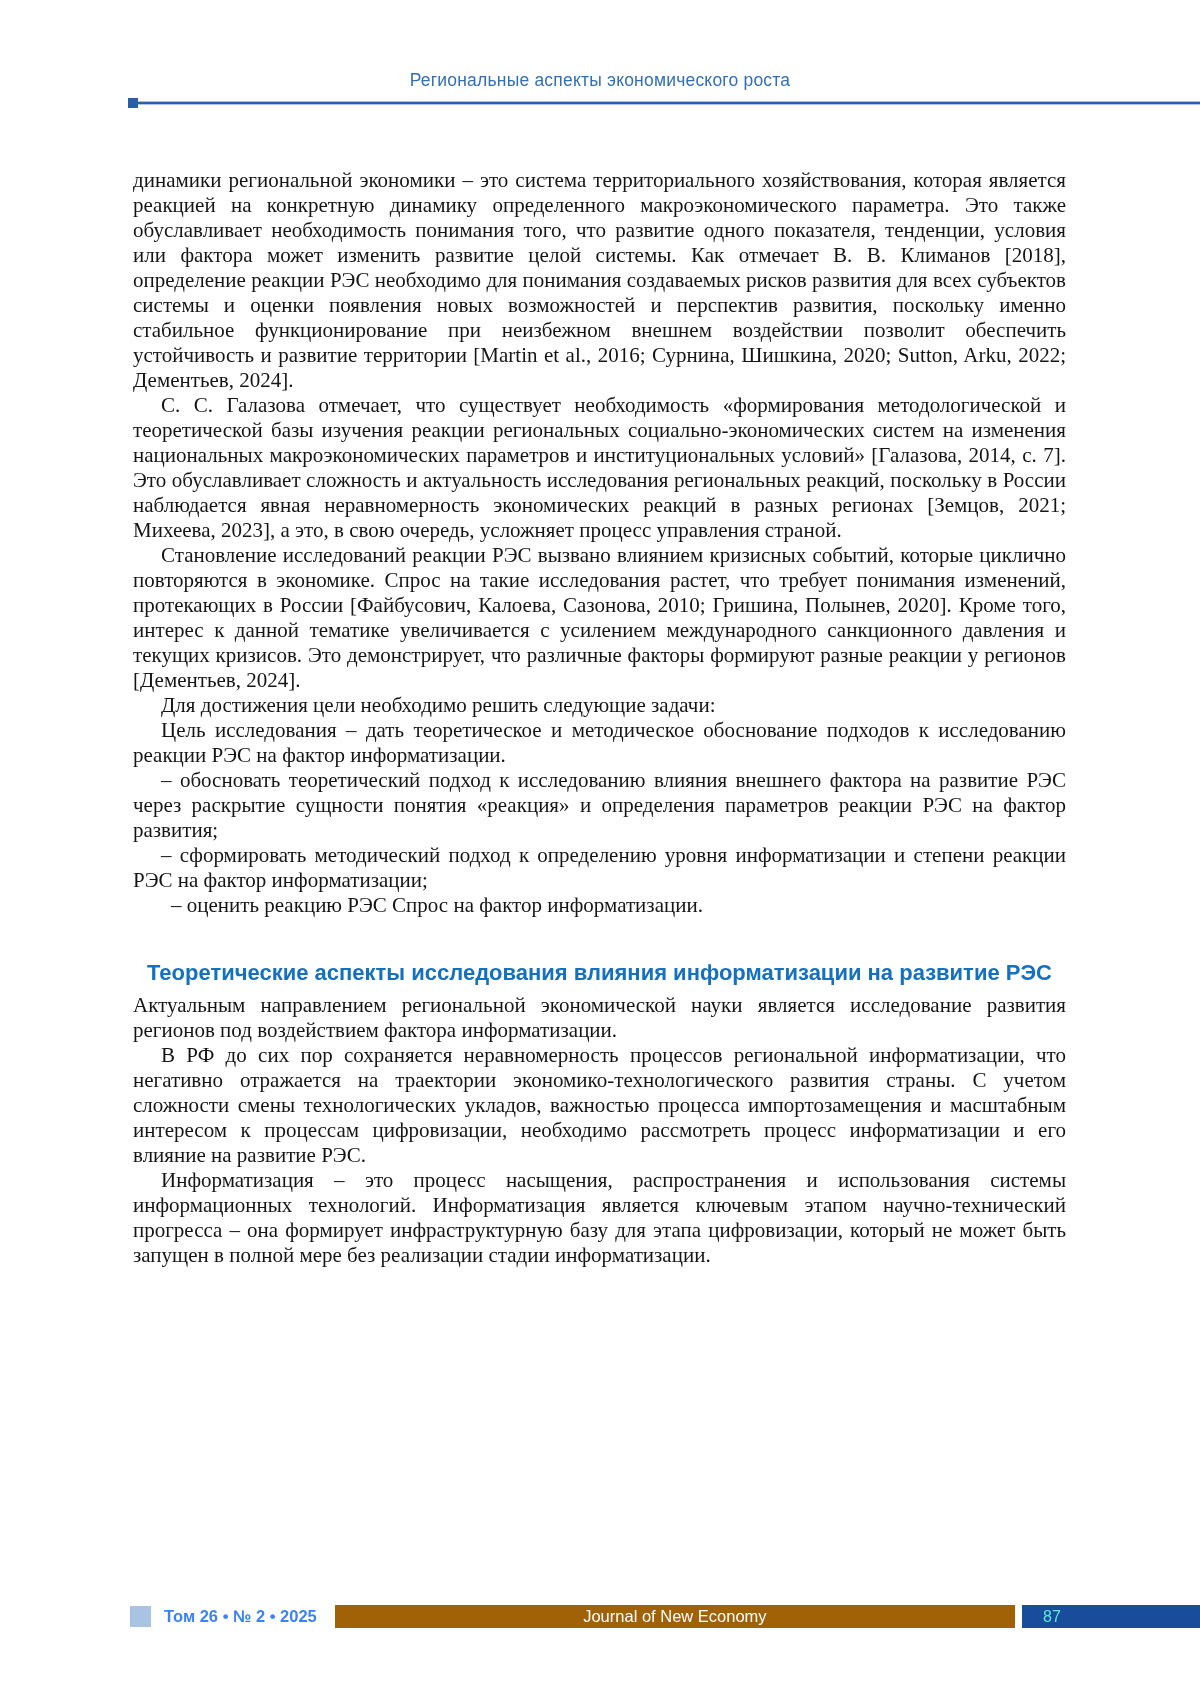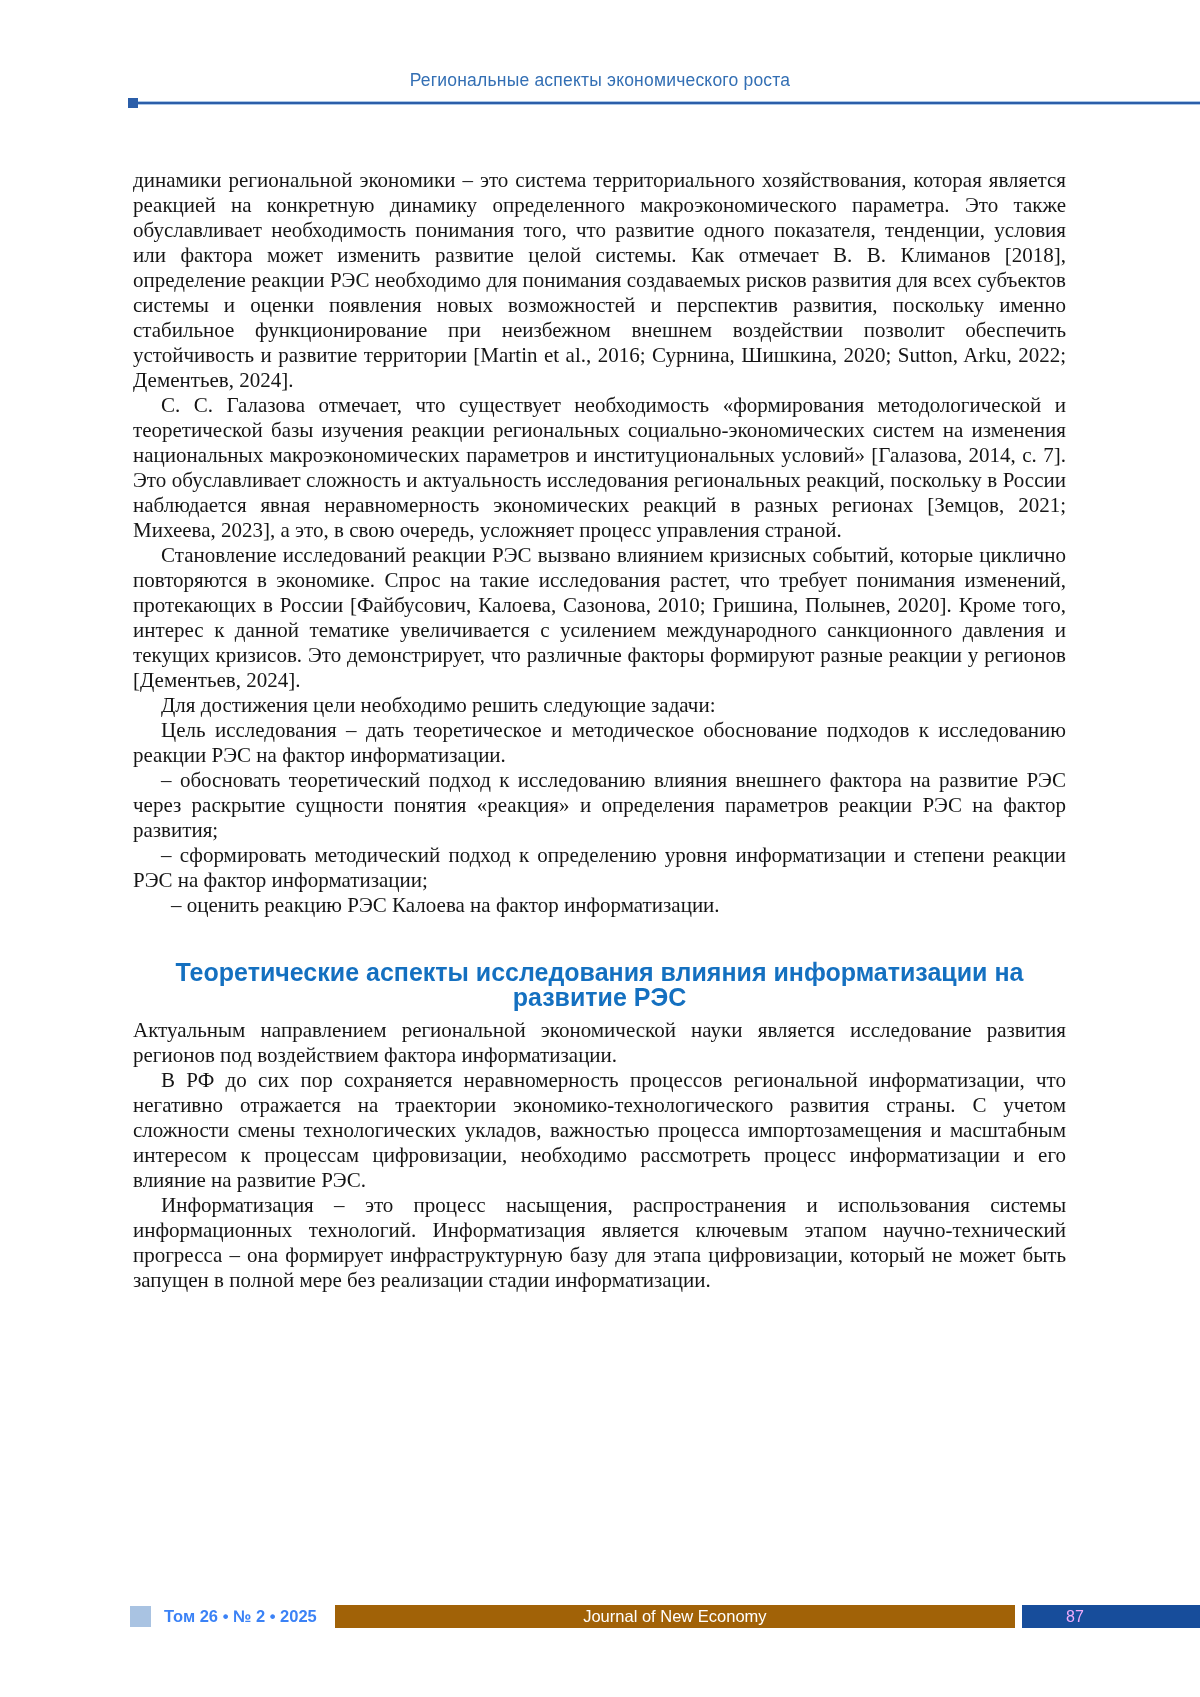--- a/index.html
+++ b/index.html
@@ -51,21 +51,21 @@
     text-align: justify;
     margin-top: 30px;
   }
   .para { margin: 0; text-indent: 28px; }
   .para.first { text-indent: 0; }
   .para.task-last { text-indent: 38px; }
   .section-heading {
     margin: 42px 0 8px 0;
     font-family: "Liberation Sans", sans-serif;
     font-weight: bold;
-    font-size: 25px;
+    font-size: 22px;
     color: #1470c0;
     text-align: center;
     text-indent: 0;
   }
   .footer {
     position: absolute;
     top: 1605px;
     left: 130px;
     right: 0;
     height: 23px;
@@ -97,23 +97,23 @@
     text-align: center;
     font-size: 16.5px;
   }
   .footer-page {
     margin-left: 7px;
     flex: 0 0 auto;
     width: 178px;
     height: 23px;
     line-height: 23px;
     background: #174d9b;
-    color: #f0abfc;
+    color: #5eead4;
     font-size: 16px;
-    padding-left: 44px;
+    padding-left: 21px;
     box-sizing: border-box;
   }
 </style>
 </head>
 <body>
 
 <div class="page">
 
   <div class="running-head">Региональные аспекты экономического роста</div>
 
@@ -122,21 +122,21 @@
   </div>
 
   <div class="content">
     <p class="para first">динамики региональной экономики – это система территориального хозяйствования, которая является реакцией на конкретную динамику определенного макроэкономического параметра. Это также обуславливает необходимость понимания того, что развитие одного показателя, тенденции, условия или фактора может изменить развитие целой системы. Как отмечает В. В. Климанов [2018], определение реакции РЭС необходимо для понимания создаваемых рисков развития для всех субъектов системы и оценки появления новых возможностей и перспектив развития, поскольку именно стабильное функционирование при неизбежном внешнем воздействии позволит обеспечить устойчивость и развитие территории [Martin et al., 2016; Сурнина, Шишкина, 2020; Sutton, Arku, 2022; Дементьев, 2024].</p>
     <p class="para">С. С. Галазова отмечает, что существует необходимость «формирования методологической и теоретической базы изучения реакции региональных социально-экономических систем на изменения национальных макроэкономических параметров и институциональных условий» [Галазова, 2014, с. 7]. Это обуславливает сложность и актуальность исследования региональных реакций, поскольку в России наблюдается явная неравномерность экономических реакций в разных регионах [Земцов, 2021; Михеева, 2023], а это, в свою очередь, усложняет процесс управления страной.</p>
     <p class="para">Становление исследований реакции РЭС вызвано влиянием кризисных событий, которые циклично повторяются в экономике. Спрос на такие исследования растет, что требует понимания изменений, протекающих в России [Файбусович, Калоева, Сазонова, 2010; Гришина, Полынев, 2020]. Кроме того, интерес к данной тематике увеличивается с усилением международного санкционного давления и текущих кризисов. Это демонстрирует, что различные факторы формируют разные реакции у регионов [Дементьев, 2024].</p>
     <p class="para">Для достижения цели необходимо решить следующие задачи:</p>
     <p class="para">Цель исследования – дать теоретическое и методическое обоснование подходов к исследованию реакции РЭС на фактор информатизации.</p>
     <p class="para">– обосновать теоретический подход к исследованию влияния внешнего фактора на развитие РЭС через раскрытие сущности понятия «реакция» и определения параметров реакции РЭС на фактор развития;</p>
     <p class="para">– сформировать методический подход к определению уровня информатизации и степени реакции РЭС на фактор информатизации;</p>
-    <p class="para task-last">– оценить реакцию РЭС Калоева на фактор информатизации.</p>
+    <p class="para task-last">– оценить реакцию РЭС Спрос на фактор информатизации.</p>
 
     <h2 class="section-heading">Теоретические аспекты исследования влияния информатизации на развитие РЭС</h2>
 
     <p class="para first">Актуальным направлением региональной экономической науки является исследование развития регионов под воздействием фактора информатизации.</p>
     <p class="para">В РФ до сих пор сохраняется неравномерность процессов региональной информатизации, что негативно отражается на траектории экономико-технологического развития страны. С учетом сложности смены технологических укладов, важностью процесса импортозамещения и масштабным интересом к процессам цифровизации, необходимо рассмотреть процесс информатизации и его влияние на развитие РЭС.</p>
     <p class="para">Информатизация – это процесс насыщения, распространения и использования системы информационных технологий. Информатизация является ключевым этапом научно-технический прогресса – она формирует инфраструктурную базу для этапа цифровизации, который не может быть запущен в полной мере без реализации стадии информатизации.</p>
   </div>
 
   <div class="footer">
     <span class="footer-square"></span>

